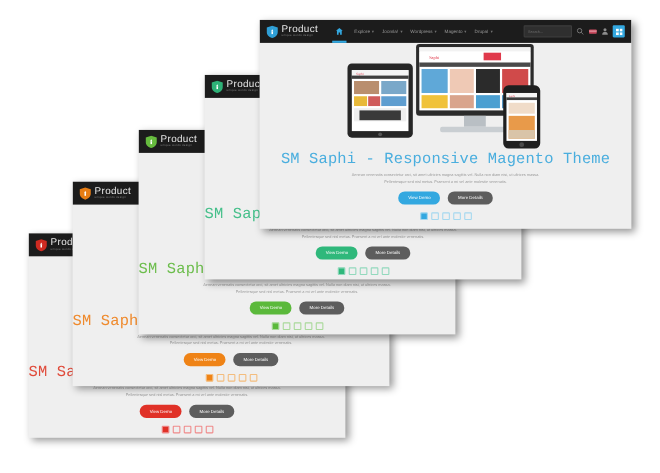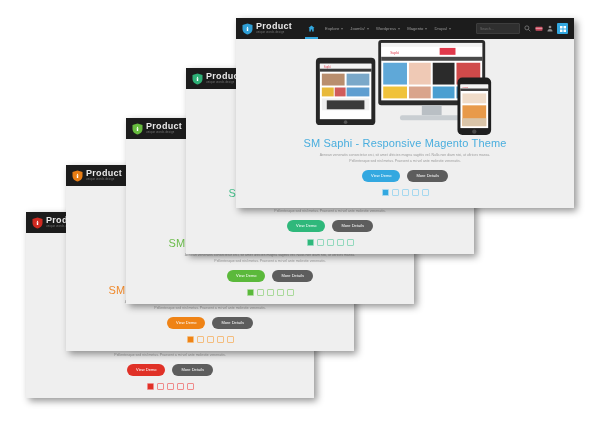--- a/index.html
+++ b/index.html
@@ -30,21 +30,21 @@
     overflow: hidden;
   }
   .brand { display: flex; align-items: center; gap: 3px; flex: 0 0 auto; }
   .shield {
     width: 11px; height: 12px;
     position: relative;
   }
   .shield svg { display: block; width: 11px; height: 12px; }
   .brand-text { display: flex; flex-direction: column; line-height: 1; }
   .brand-name {
-    font-size: 9px; font-weight: bold; color: #e9e9e9;
+    font-size: 9px; font-weight: normal; color: #e9e9e9;
     letter-spacing: .3px;
   }
   .brand-tag {
     font-size: 2.6px; color: #7e7e7e; letter-spacing: .25px;
     margin-top: 1px;
   }
 
   .nav-menu { display: flex; align-items: center; margin-left: 13px; gap: 7px; }
   .nav-home {
     width: 13px; height: 21px; display: flex; align-items: center;
@@ -77,22 +77,23 @@
     display: flex; align-items: center; justify-content: center;
   }
 
   
   .content { padding: 0; text-align: center; }
 
   .hero { height: 96px; display: flex; align-items: center; justify-content: center; }
   .hero svg { display: block; }
 
   .title {
-    font-size: 11px; letter-spacing: .15px; margin-top: 2px;
+    font-size: 14px; letter-spacing: .15px; margin-top: 2px;
     white-space: nowrap;
+    font-family: Liberation Mono, monospace;
   }
   .desc {
     font-size: 3.5px; color: #9b9b9b; line-height: 1.75; margin-top: 3px;
     white-space: nowrap;
   }
   .btn-row {
     display: flex; justify-content: center; gap: 7px; margin-top: 6px;
   }
   .btn {
     font-size: 4px; color: #fff; border-radius: 9px;

